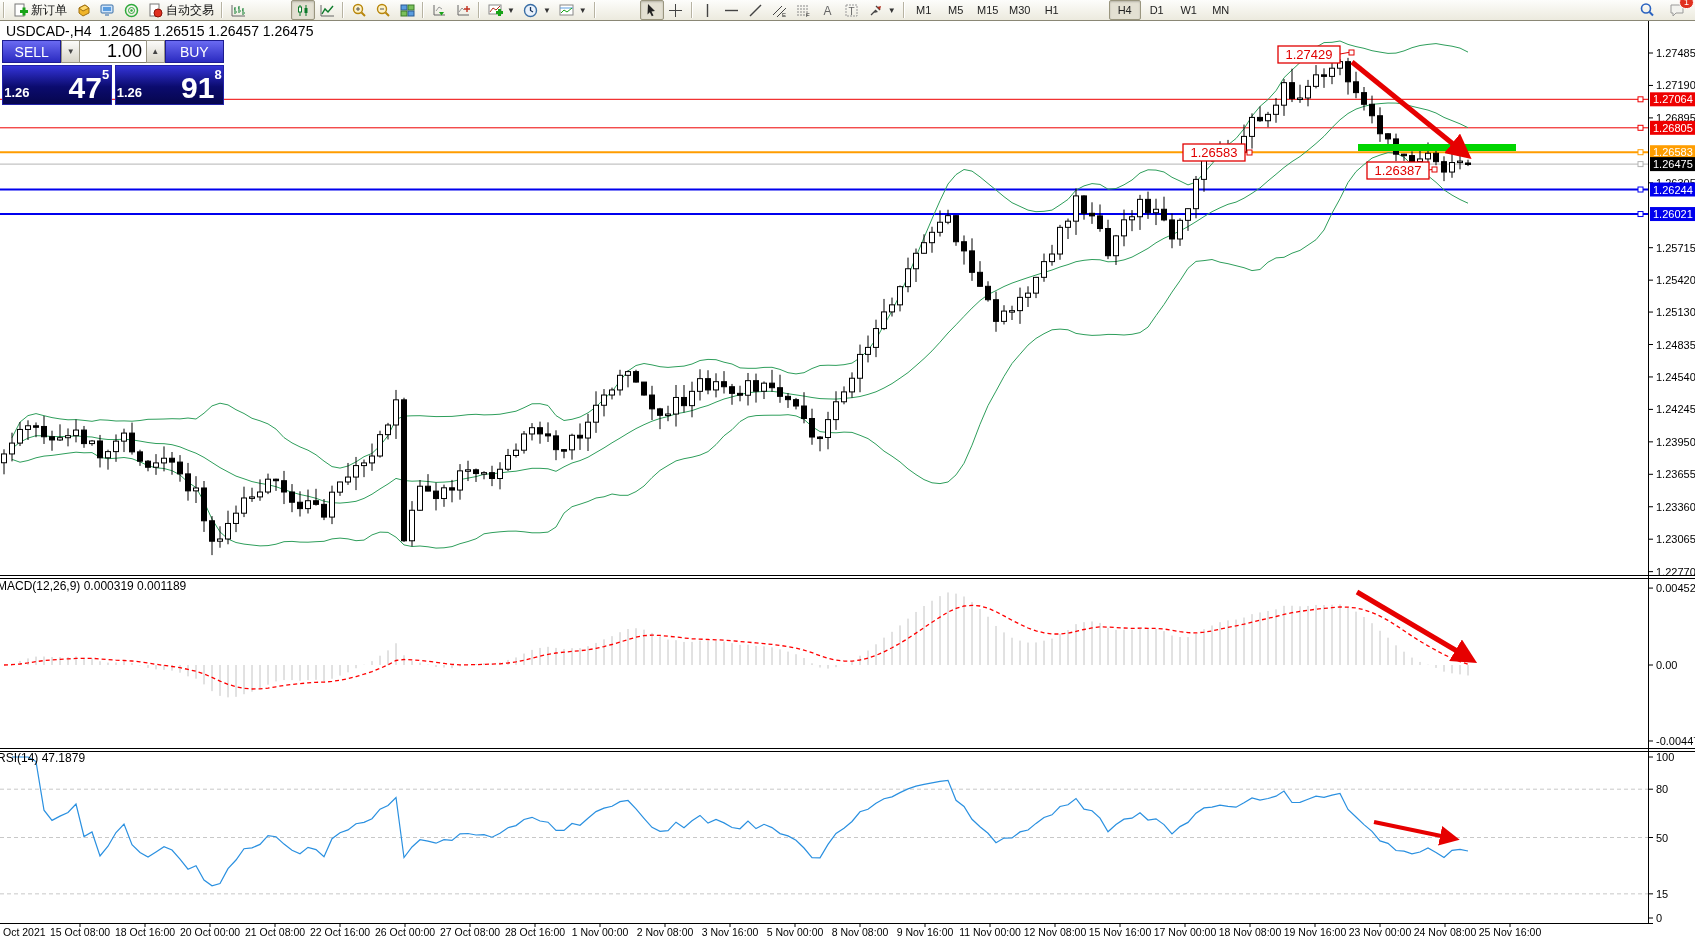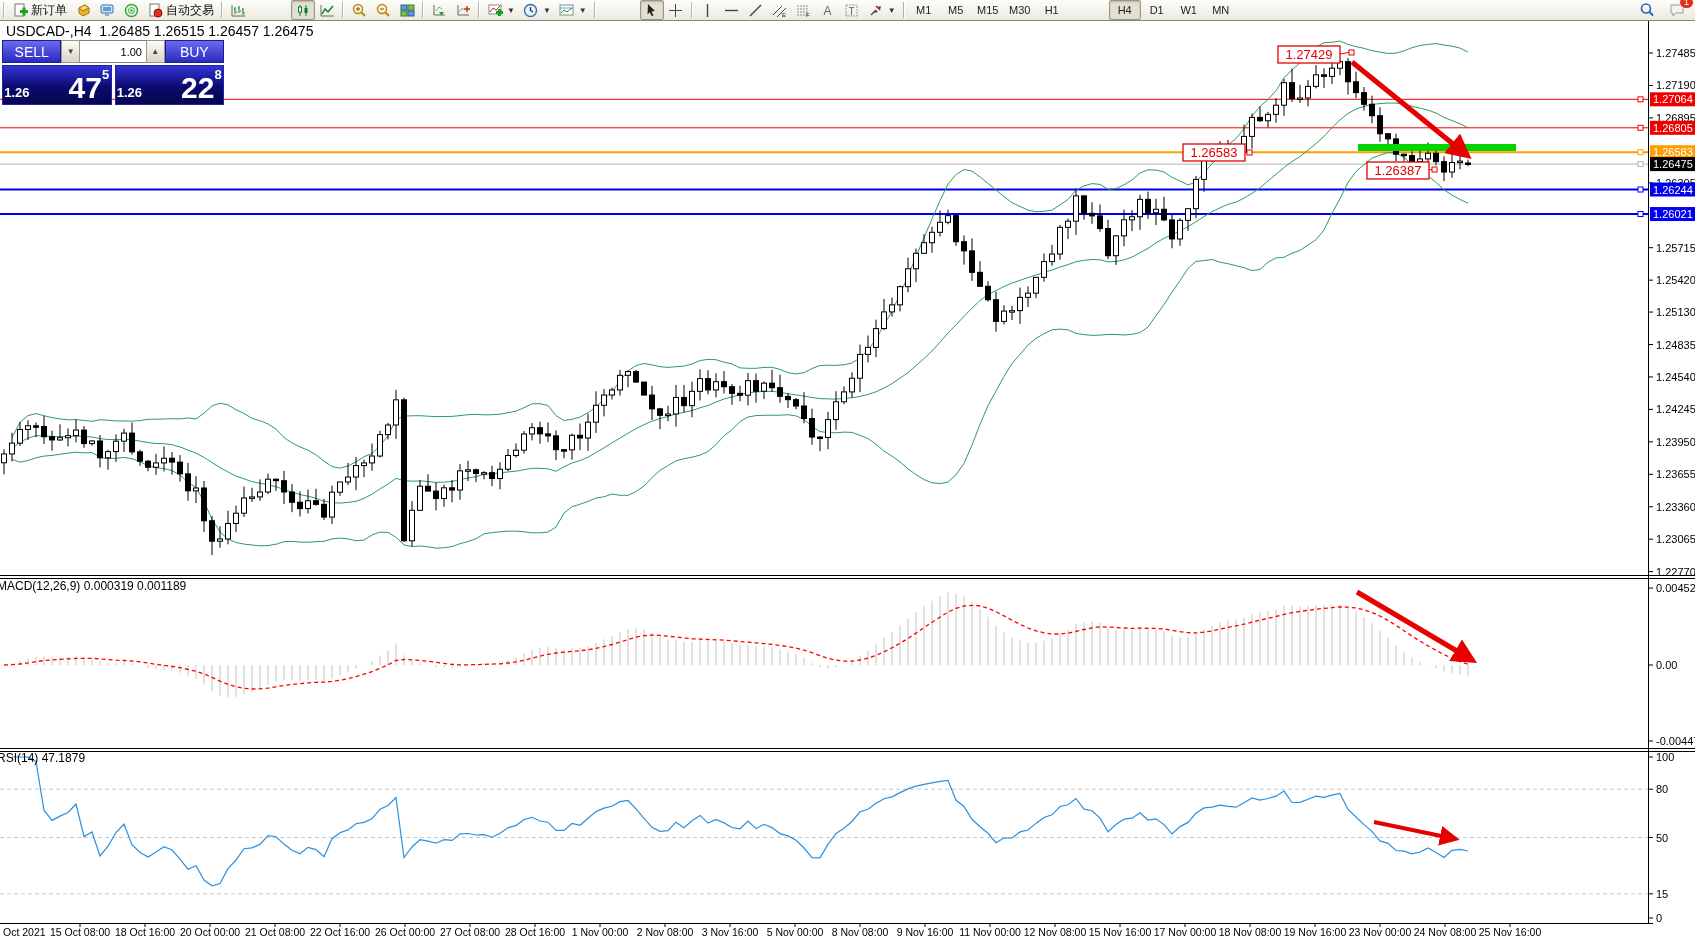--- a/index.html
+++ b/index.html
@@ -16,21 +16,21 @@
   .badge-red{position:absolute;top:-5px;right:-6px;background:#e03020;color:#fff;border-radius:8px;font-size:9px;padding:0 4px;line-height:11px;border:1px solid #fff;}
   
   #ohlc-line{position:absolute;left:6px;top:23px;font-size:14px;color:#000;z-index:4;white-space:pre;}
   #macd-label{position:absolute;left:-3px;top:579px;font-size:12px;color:#000;z-index:4;}
   #rsi-label{position:absolute;left:-3px;top:751px;font-size:12px;color:#000;z-index:4;}
   
   #trade{position:absolute;left:2px;top:40px;z-index:6;width:222px;}
   #trade .row1{display:flex;height:23px;}
   .obtn{width:62px;background:linear-gradient(#6a6af2,#2a2ac0);color:#fff;font-size:14px;display:flex;align-items:center;justify-content:center;border:1px solid #1c1c90;}
   .spin{width:18px;background:linear-gradient(#fbfbf9,#d8d5c8);border:1px solid #9a96858;border:1px solid #9a9685;display:flex;align-items:center;justify-content:center;font-size:8px;color:#444;}
-  #vol{width:58px;border:1px solid #7f7c6c;border-left:none;border-right:none;font-size:11px;text-align:right;padding:0 4px;outline:none;}
+  #vol{width:58px;border:1px solid #7f7c6c;border-left:none;border-right:none;font-size:18px;text-align:right;padding:0 4px;outline:none;}
   #trade .row2{display:flex;gap:3px;margin-top:2px;}
   .pricebox{flex:1;height:36px;background:linear-gradient(#3434d8 0%,#0b0b6e 55%,#06064e 100%);border:1px solid #2222a8;color:#fff;display:flex;align-items:flex-end;justify-content:center;padding-bottom:2px;}
   .pb-small{font-size:13px;font-weight:bold;margin-bottom:2px;text-align:right;}
   .pb-big{font-size:30px;font-weight:bold;line-height:28px;margin-left:39px;}
   .pb-sup{font-size:13px;font-weight:bold;align-self:flex-start;margin-top:1px;}
   svg text{font-family:"Liberation Sans","DejaVu Sans",sans-serif;}
   #chart-svg{position:absolute;left:0;top:20px;z-index:1;}
 </style>
 </head>
 <body>
@@ -1062,18 +1062,18 @@
       <div class="obtn">BUY</div>
     </div>
     <div class="row2">
       <div class="pricebox">
         <span class="pb-small">1.26</span>
           <span class="pb-big">47</span>
           <span class="pb-sup">5</span>
       </div>
       <div class="pricebox">
         <span class="pb-small">1.26</span>
-          <span class="pb-big">22</span>
+          <span class="pb-big">91</span>
           <span class="pb-sup">8</span>
       </div>
     </div>
   </div>
 </div>
 
 </body></html>

